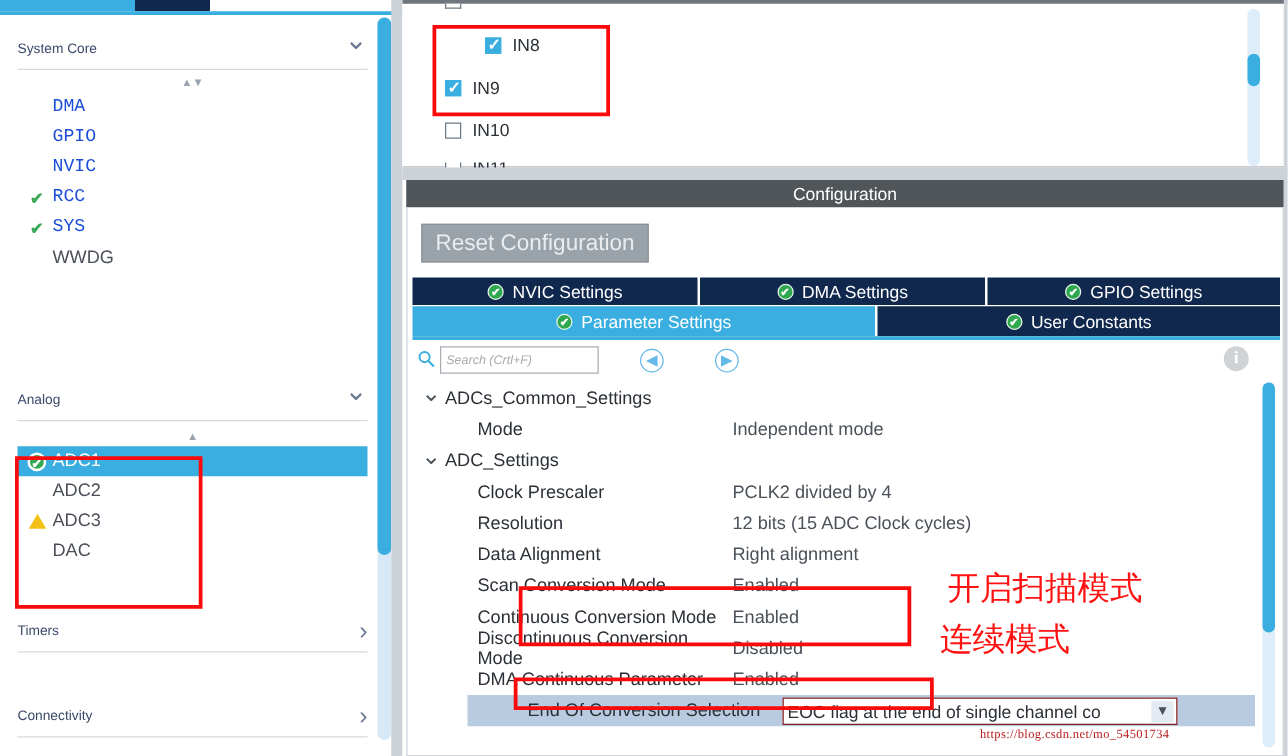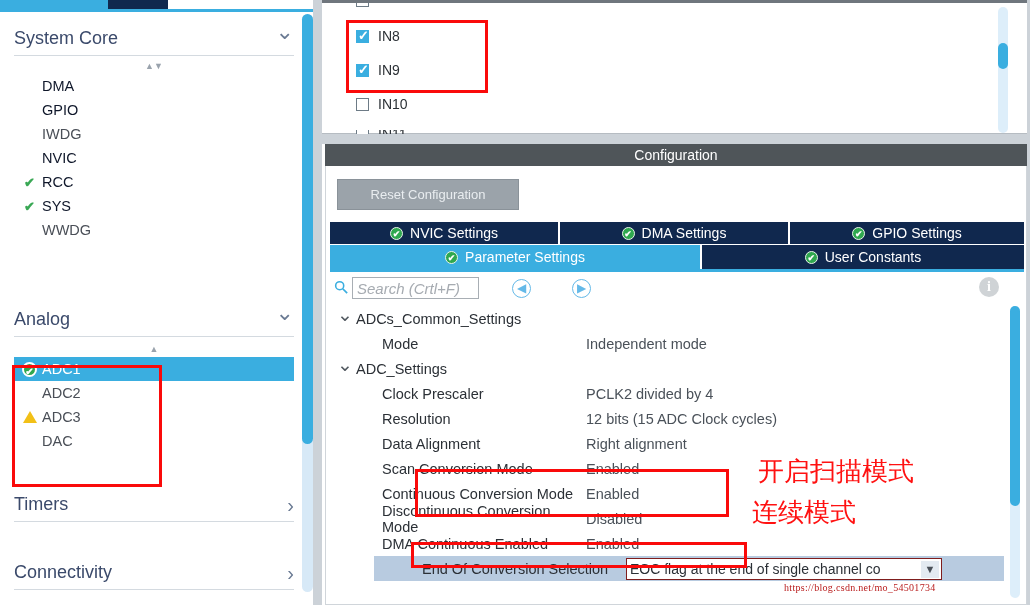--- a/index.html
+++ b/index.html
@@ -25,21 +25,21 @@
   .top-tab-rest { flex: 1; height: 9px; background: #ffffff; }
   .tab-underline {
     position: absolute; left: 0; top: 9px; width: 322px; height: 3px;
     background: #3aaee0;
   }
 
   .section-header {
     position: absolute; left: 14px; width: 280px; height: 34px;
     display: flex; align-items: center; justify-content: space-between;
     border-bottom: 1px solid #d4dae0;
-    color: #3b4a6b; font-size: 18px;
+    color: #3b4a6b; font-size: 11px;
   }
   .section-header .chev { color: #6a7a93; font-size: 13px; line-height: 1; }
   .chev-down::before { content: "\2304"; font-size: 22px; position: relative; top: -7px; }
   .chev-right::before { content: "\203A"; font-size: 20px; }
 
   .peripheral-list {
     position: absolute; left: 14px; width: 280px;
   }
   .sort-arrows {
     width: 100%; height: 17px; display: flex; align-items: center; justify-content: center;
@@ -48,21 +48,21 @@
   .sort-arrows span { display: block; }
   .peri-item {
     height: 24px; display: flex; align-items: center;
     padding-left: 28px; position: relative; font-size: 14.5px;
   }
   .peri-item.selected { background: #3aaee0; }
   .peri-item .mark {
     position: absolute; left: 7px; width: 17px; text-align: center;
     font-size: 13px; line-height: 1;
   }
-  .lbl-green { color: #0f172a; }
+  .lbl-green { color: #1d4ed8; font-family: Liberation Mono, monospace; }
   .lbl-dark  { color: #4a4f57; }
   .lbl-white { color: #ffffff; }
   .check-plain { color: #3aa855; font-weight: bold; font-size: 15px; }
   .check-circle {
     display: inline-block; width: 15px; height: 15px; border-radius: 50%;
     background: #2fa84f; color: #fff; font-size: 10px; font-weight: bold;
     line-height: 15px; text-align: center;
     border: 2px solid #ffffff;
   }
   .warn-tri {
@@ -134,21 +134,21 @@
     background: #4f5559; color: #ffffff; font-size: 14px;
     display: flex; align-items: center; justify-content: center;
   }
   .config-body {
     position: absolute; left: 3px; top: 166px; width: 702px; height: 439px;
     background: #ffffff; border: 1px solid #d0d5da; border-top: none;
   }
   .reset-btn {
     position: absolute; left: 11px; top: 13px; width: 182px; height: 31px;
     background: #9ba3aa; border: 1px solid #8a9299; color: #e9edf0;
-    font-size: 13px; display: flex; align-items: center; justify-content: center;
+    font-size: 18px; display: flex; align-items: center; justify-content: center;
     font-family: "Liberation Sans", sans-serif;
   }
   .tabrow {
     position: absolute; left: 4px; width: 694px; display: flex;
   }
   .tabrow-1 { top: 56px; height: 22px; gap: 2px; }
   .tabrow-2 { top: 79px; height: 24px; gap: 2px; }
   .ctab {
     display: flex; align-items: center; justify-content: center;
     background: #10284e; color: #ffffff; font-size: 14px;
@@ -166,21 +166,21 @@
   }
 
   
   .search-row { position: absolute; left: 8px; top: 110px; width: 686px; height: 26px; }
   .mag {
     position: absolute; left: 0px; top: 4px; width: 14px; height: 14px;
   }
   .search-box {
     position: absolute; left: 18px; top: 1px; width: 127px; height: 22px;
     border: 1px solid #a8aeb4; background: #ffffff;
-    color: #a6abb1; font-size: 15px; font-style: italic;
+    color: #a6abb1; font-size: 10px; font-style: italic;
     display: flex; align-items: center; padding-left: 4px;
   }
   .navbtn {
     position: absolute; top: 3px; width: 19px; height: 19px;
     border: 1.6px solid #64b9e8; border-radius: 50%;
     color: #64b9e8; font-size: 12px; line-height: 16px; text-align: center;
   }
   .navbtn.back { left: 178px; }
   .navbtn.fwd  { left: 238px; }
   .info-icon {
@@ -271,24 +271,20 @@
       <div class="peri-item">
         <span class="mark"></span>
         <span class="lbl-green">DMA</span>
       </div>
       <div class="peri-item">
         <span class="mark"></span>
         <span class="lbl-green">GPIO</span>
       </div>
       <div class="peri-item">
         <span class="mark"></span>
-        <span class="lbl-dark">IWDG</span>
-      </div>
-      <div class="peri-item">
-        <span class="mark"></span>
         <span class="lbl-green">NVIC</span>
       </div>
       <div class="peri-item">
         <span class="mark check-plain">✔</span>
         <span class="lbl-green">RCC</span>
       </div>
       <div class="peri-item">
         <span class="mark check-plain">✔</span>
         <span class="lbl-green">SYS</span>
       </div>
@@ -336,21 +332,21 @@
 
     <div class="lscroll-track"></div>
     <div class="lscroll-thumb"></div>
     <div class="lgutter"></div>
   </div>
 
   <div id="right-panel">
 
     <div class="pin-area">
       <div class="cut-top"></div>
-      <div class="chan-row" style="top:25px;">
+      <div class="chan-row" style="top:25px;margin-left:32px;">
         <span class="cb on"></span>
         <span>IN8</span>
       </div>
       <div class="chan-row" style="top:59px;text-align:center;">
         <span class="cb on"></span>
         <span>IN9</span>
       </div>
       <div class="chan-row" style="top:93px;">
         <span class="cb"></span>
         <span>IN10</span>
@@ -449,21 +445,21 @@
         </div>
         <div class="tree-row">
           <span class="pname">Continuous Conversion Mode</span>
           <span class="pval">Enabled</span>
         </div>
         <div class="tree-row">
           <span class="pname">Discontinuous Conversion Mode</span>
           <span class="pval">Disabled</span>
         </div>
         <div class="tree-row">
-          <span class="pname">DMA Continuous Enabled</span>
+          <span class="pname">DMA Continuous Parameter</span>
           <span class="pval">Enabled</span>
         </div>
         <div class="tree-row highlight">
           <span class="pname">End Of Conversion Selection</span>
           <span class="pval combo">
             <span>EOC flag at the end of single channel co</span>
             <span class="combo-arrow">▼</span>
           </span>
         </div>
       </div>

